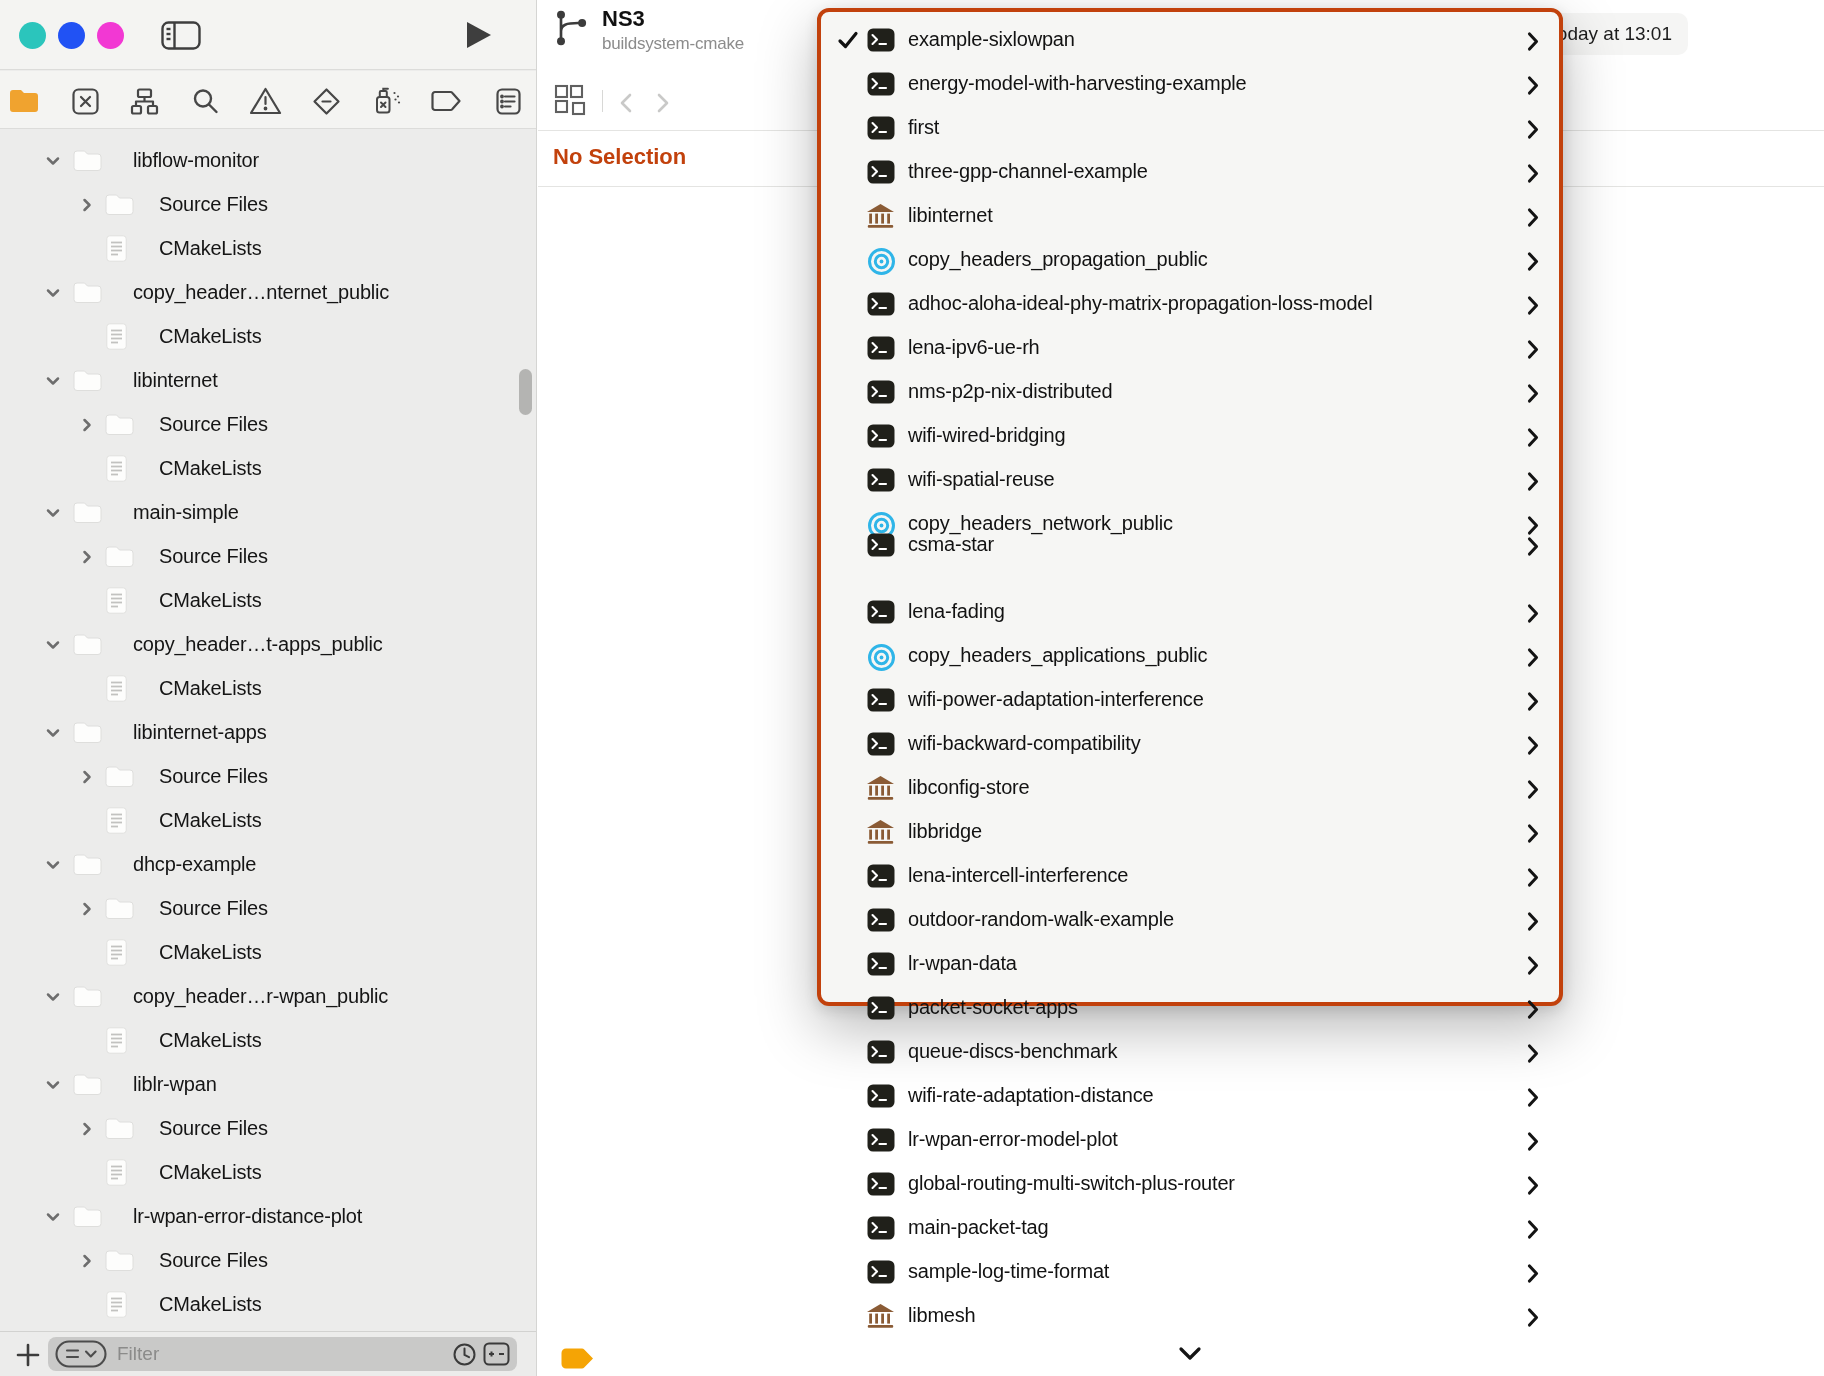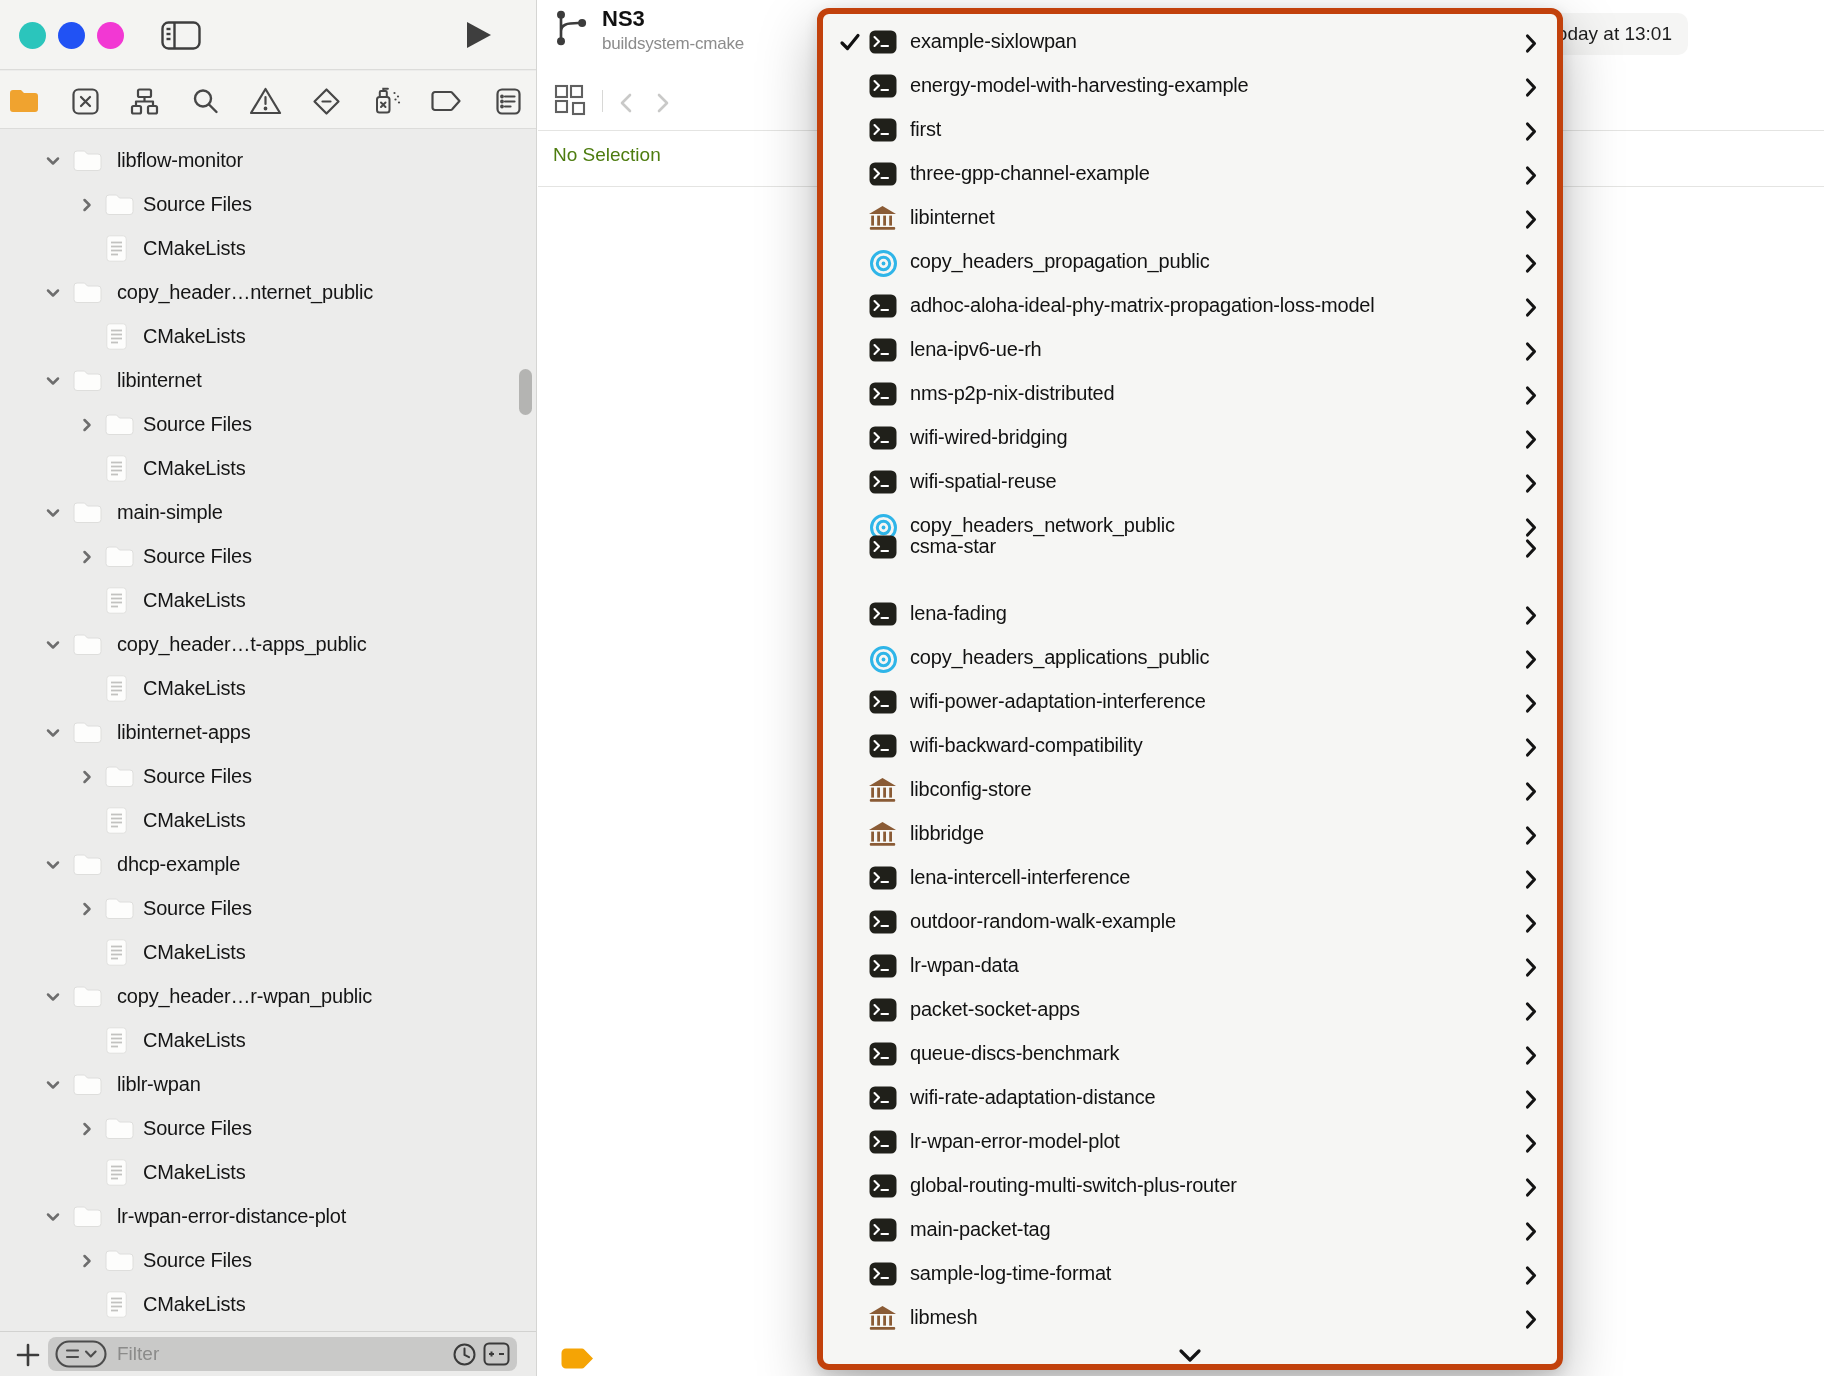--- a/index.html
+++ b/index.html
@@ -17,21 +17,21 @@
   .light{width:27px;height:27px;border-radius:50%;}
   .tb-icon{position:absolute;}
   .navstrip{position:absolute;left:0;top:71px;width:100%;height:58px;background:#f4f4f2;
             border-bottom:1px solid #dcdcda;}
   .navbtn{position:absolute;top:14px;width:34px;height:32px;display:flex;
           align-items:center;justify-content:center;}
   .projlist{position:absolute;left:0;top:129px;width:100%;height:1202px;overflow:hidden;}
   .prow{position:absolute;left:0;width:100%;height:44px;}
   .prow .disc{position:absolute;top:14px;}
   .prow .icn{position:absolute;top:9px;}
-  .prow .lbl{position:absolute;top:10px;font-size:20px;letter-spacing:-.2px;color:#151515;white-space:nowrap;}
+  .prow .lbl{position:absolute;top:10px;font-size:20px;letter-spacing:-.2px;color:#151515;white-space:nowrap;margin-left:16px;}
   .prow.g .disc{left:45px;}  .prow.g .icn{left:72px;}  .prow.g .lbl{left:117px;}
   .prow.c .disc{left:79px;}  .prow.c .icn{left:104px;} .prow.c .lbl{left:143px;}
   .prow.f .icn{left:106px;top:8px;} .prow.f .lbl{left:143px;}
   .scrollthumb{position:absolute;left:519px;top:369px;width:13px;height:46px;
                border-radius:7px;background:#b4b4b2;}
   .filterbar{position:absolute;left:0;top:1331px;width:100%;height:45px;background:#ececeb;
              border-top:1px solid #d2d2d0;}
   .addbtn{position:absolute;left:14px;top:9px;width:28px;height:28px;display:flex;
           align-items:center;justify-content:center;}
   .capsule{position:absolute;left:48px;top:5px;width:469px;height:34px;border-radius:8px;
@@ -44,28 +44,28 @@
   
   .editor{position:absolute;left:538px;top:0;right:0;bottom:0;background:#ffffff;}
   .branch{position:absolute;left:14px;top:8px;}
   .ns3{position:absolute;left:64px;top:6px;font-size:22px;font-weight:700;color:#111;}
   .ns3sub{position:absolute;left:64px;top:34px;font-size:17px;color:#8c8c8c;letter-spacing:-.2px;}
   .gridicn{position:absolute;left:15px;top:83px;}
   .hdsep{position:absolute;left:64px;top:90px;width:1px;height:22px;background:#d8d8d6;}
   .navchev{position:absolute;top:92px;}
   .div1{position:absolute;left:0;top:130px;right:0;height:1px;background:#e4e4e2;}
   .div2{position:absolute;left:0;top:186px;right:0;height:1px;background:#e4e4e2;}
-  .nosel{position:absolute;left:15px;top:144px;font-size:19px;font-weight:400;color:#4d7c0f;}
+  .nosel{position:absolute;left:15px;top:144px;font-size:22px;font-weight:700;color:#c2410c;}
   .pill{position:absolute;right:136px;top:13px;height:42px;border-radius:10px;background:#f5f5f4;
         display:flex;align-items:center;padding:0 16px;font-size:19px;color:#1c1c1c;white-space:nowrap;}
   .orangetag{position:absolute;left:23px;top:1348px;}
 
   
-  .scheme-menu{position:absolute;left:817px;top:8px;width:746px;height:1362px;z-index:10;
-               background:#f6f6f4;border:6px solid #c2410c;border-radius:12px;
+  .scheme-menu{position:absolute;left:817px;top:8px;width:746px;height:998px;z-index:10;
+               background:#f6f6f4;border:4px solid #c2410c;border-radius:12px;
                box-shadow:0 22px 60px rgba(0,0,0,.28),0 4px 14px rgba(0,0,0,.12);}
   .mrow{position:absolute;left:0;width:100%;height:44px;}
   .mrow .chk{position:absolute;left:15px;top:9px;}
   .mrow .micn{position:absolute;left:46px;top:9px;}
   .mrow .micn.tgt{top:8px;}
   .mrow .mlbl{position:absolute;left:87px;top:9px;font-size:20px;letter-spacing:-.2px;color:#121212;white-space:nowrap;}
   .mrow .mchv{position:absolute;right:19px;top:12px;}
   .scroll-more{position:absolute;left:0;right:0;top:1334px;display:flex;justify-content:center;}
 </style>
 </head>

